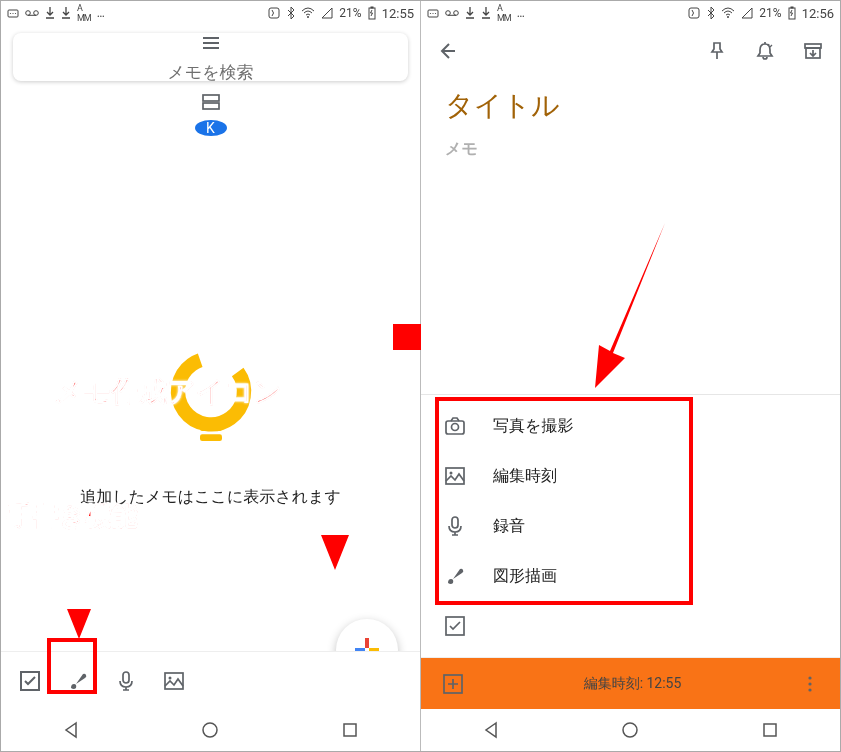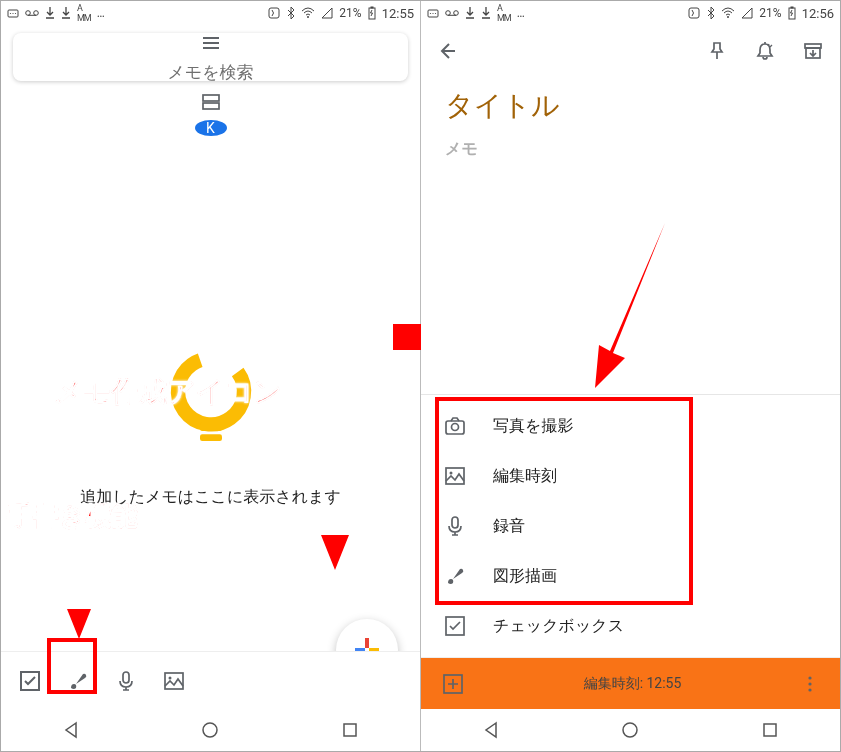--- a/index.html
+++ b/index.html
@@ -365,21 +365,20 @@
           </div>
         <div class="mlabel">図形描画</div>
       </div>
       <div class="row">
         <div class="micon">
             <svg width="22" height="22">
               <rect x="2" y="2" width="18" height="18" fill="none" stroke="#5f6368" stroke-width="1.7"></rect>
               <path d="M6 11 l3 3 l7-7" fill="none" stroke="#5f6368" stroke-width="1.7"></path>
             </svg>
           </div>
-        <div class="mlabel">チェックボックス</div>
       </div>
     </div>
 
     <div class="footbar">
       <div class="add">
           <svg width="22" height="22">
             <rect x="2" y="2" width="18" height="18" fill="none" stroke="#5f6368" stroke-width="1.7"></rect>
             <path d="M11 6 v10 M6 11 h10" stroke="#5f6368" stroke-width="1.7"></path>
           </svg>
         </div>

